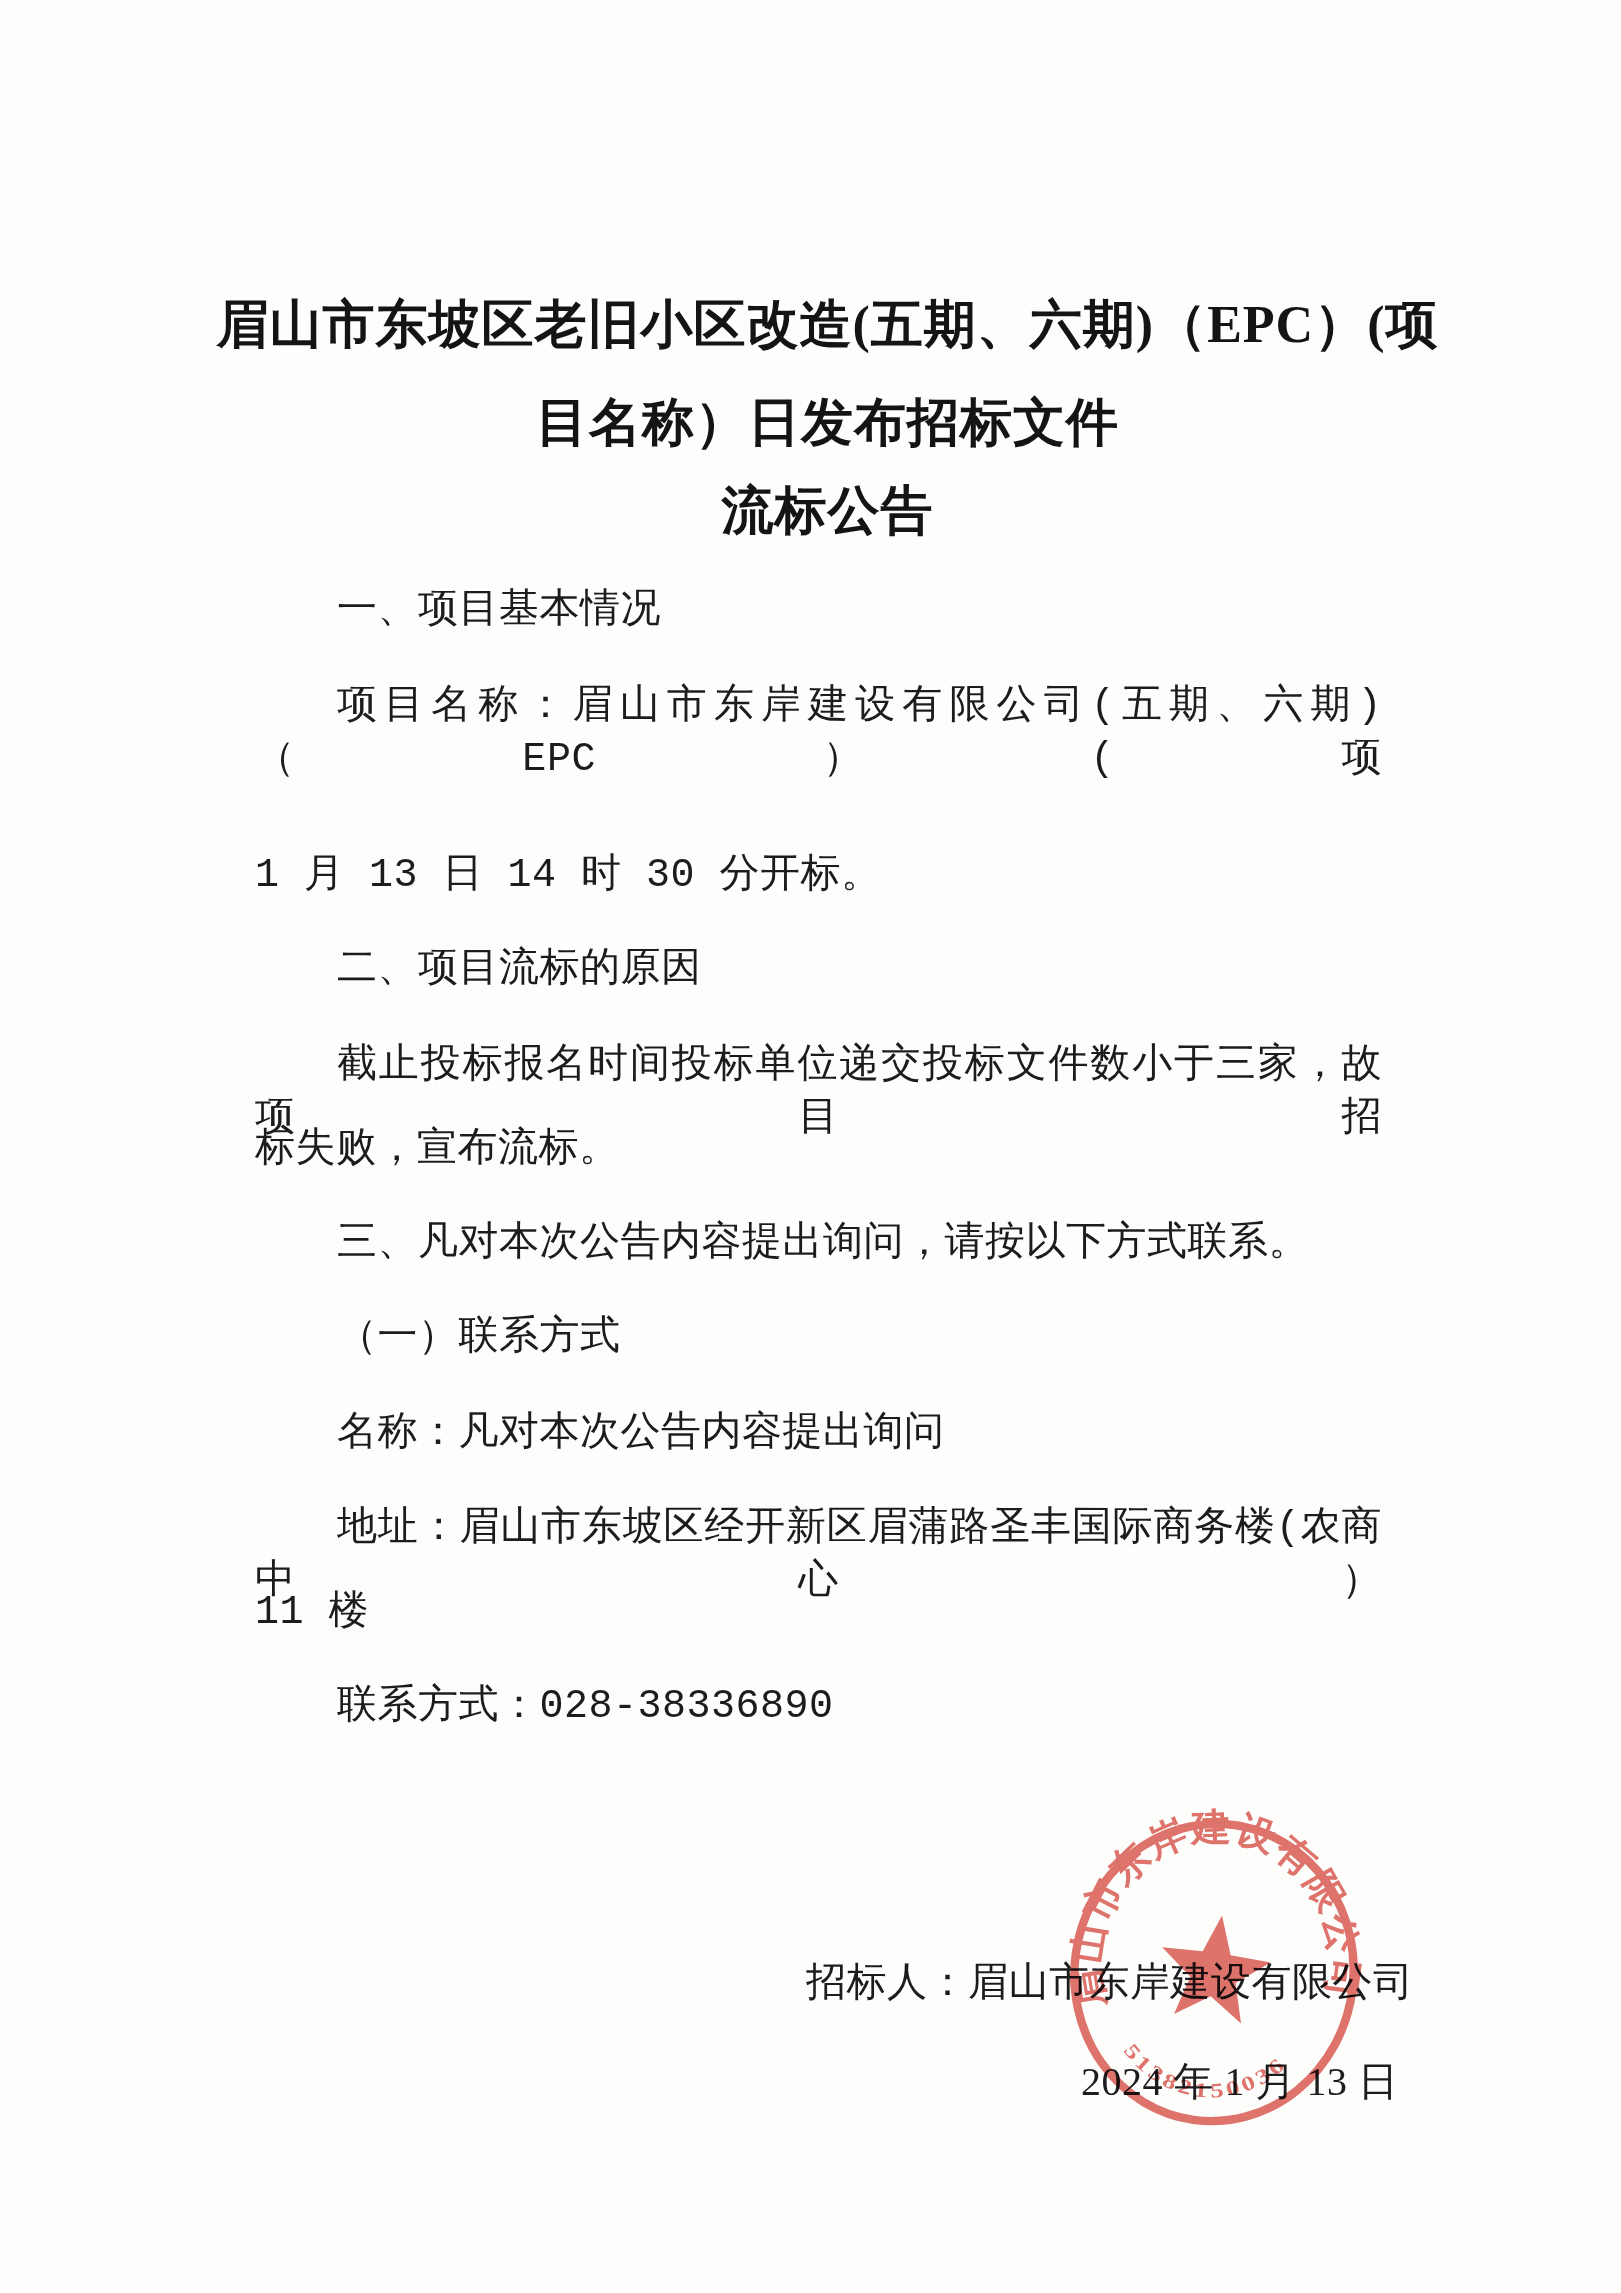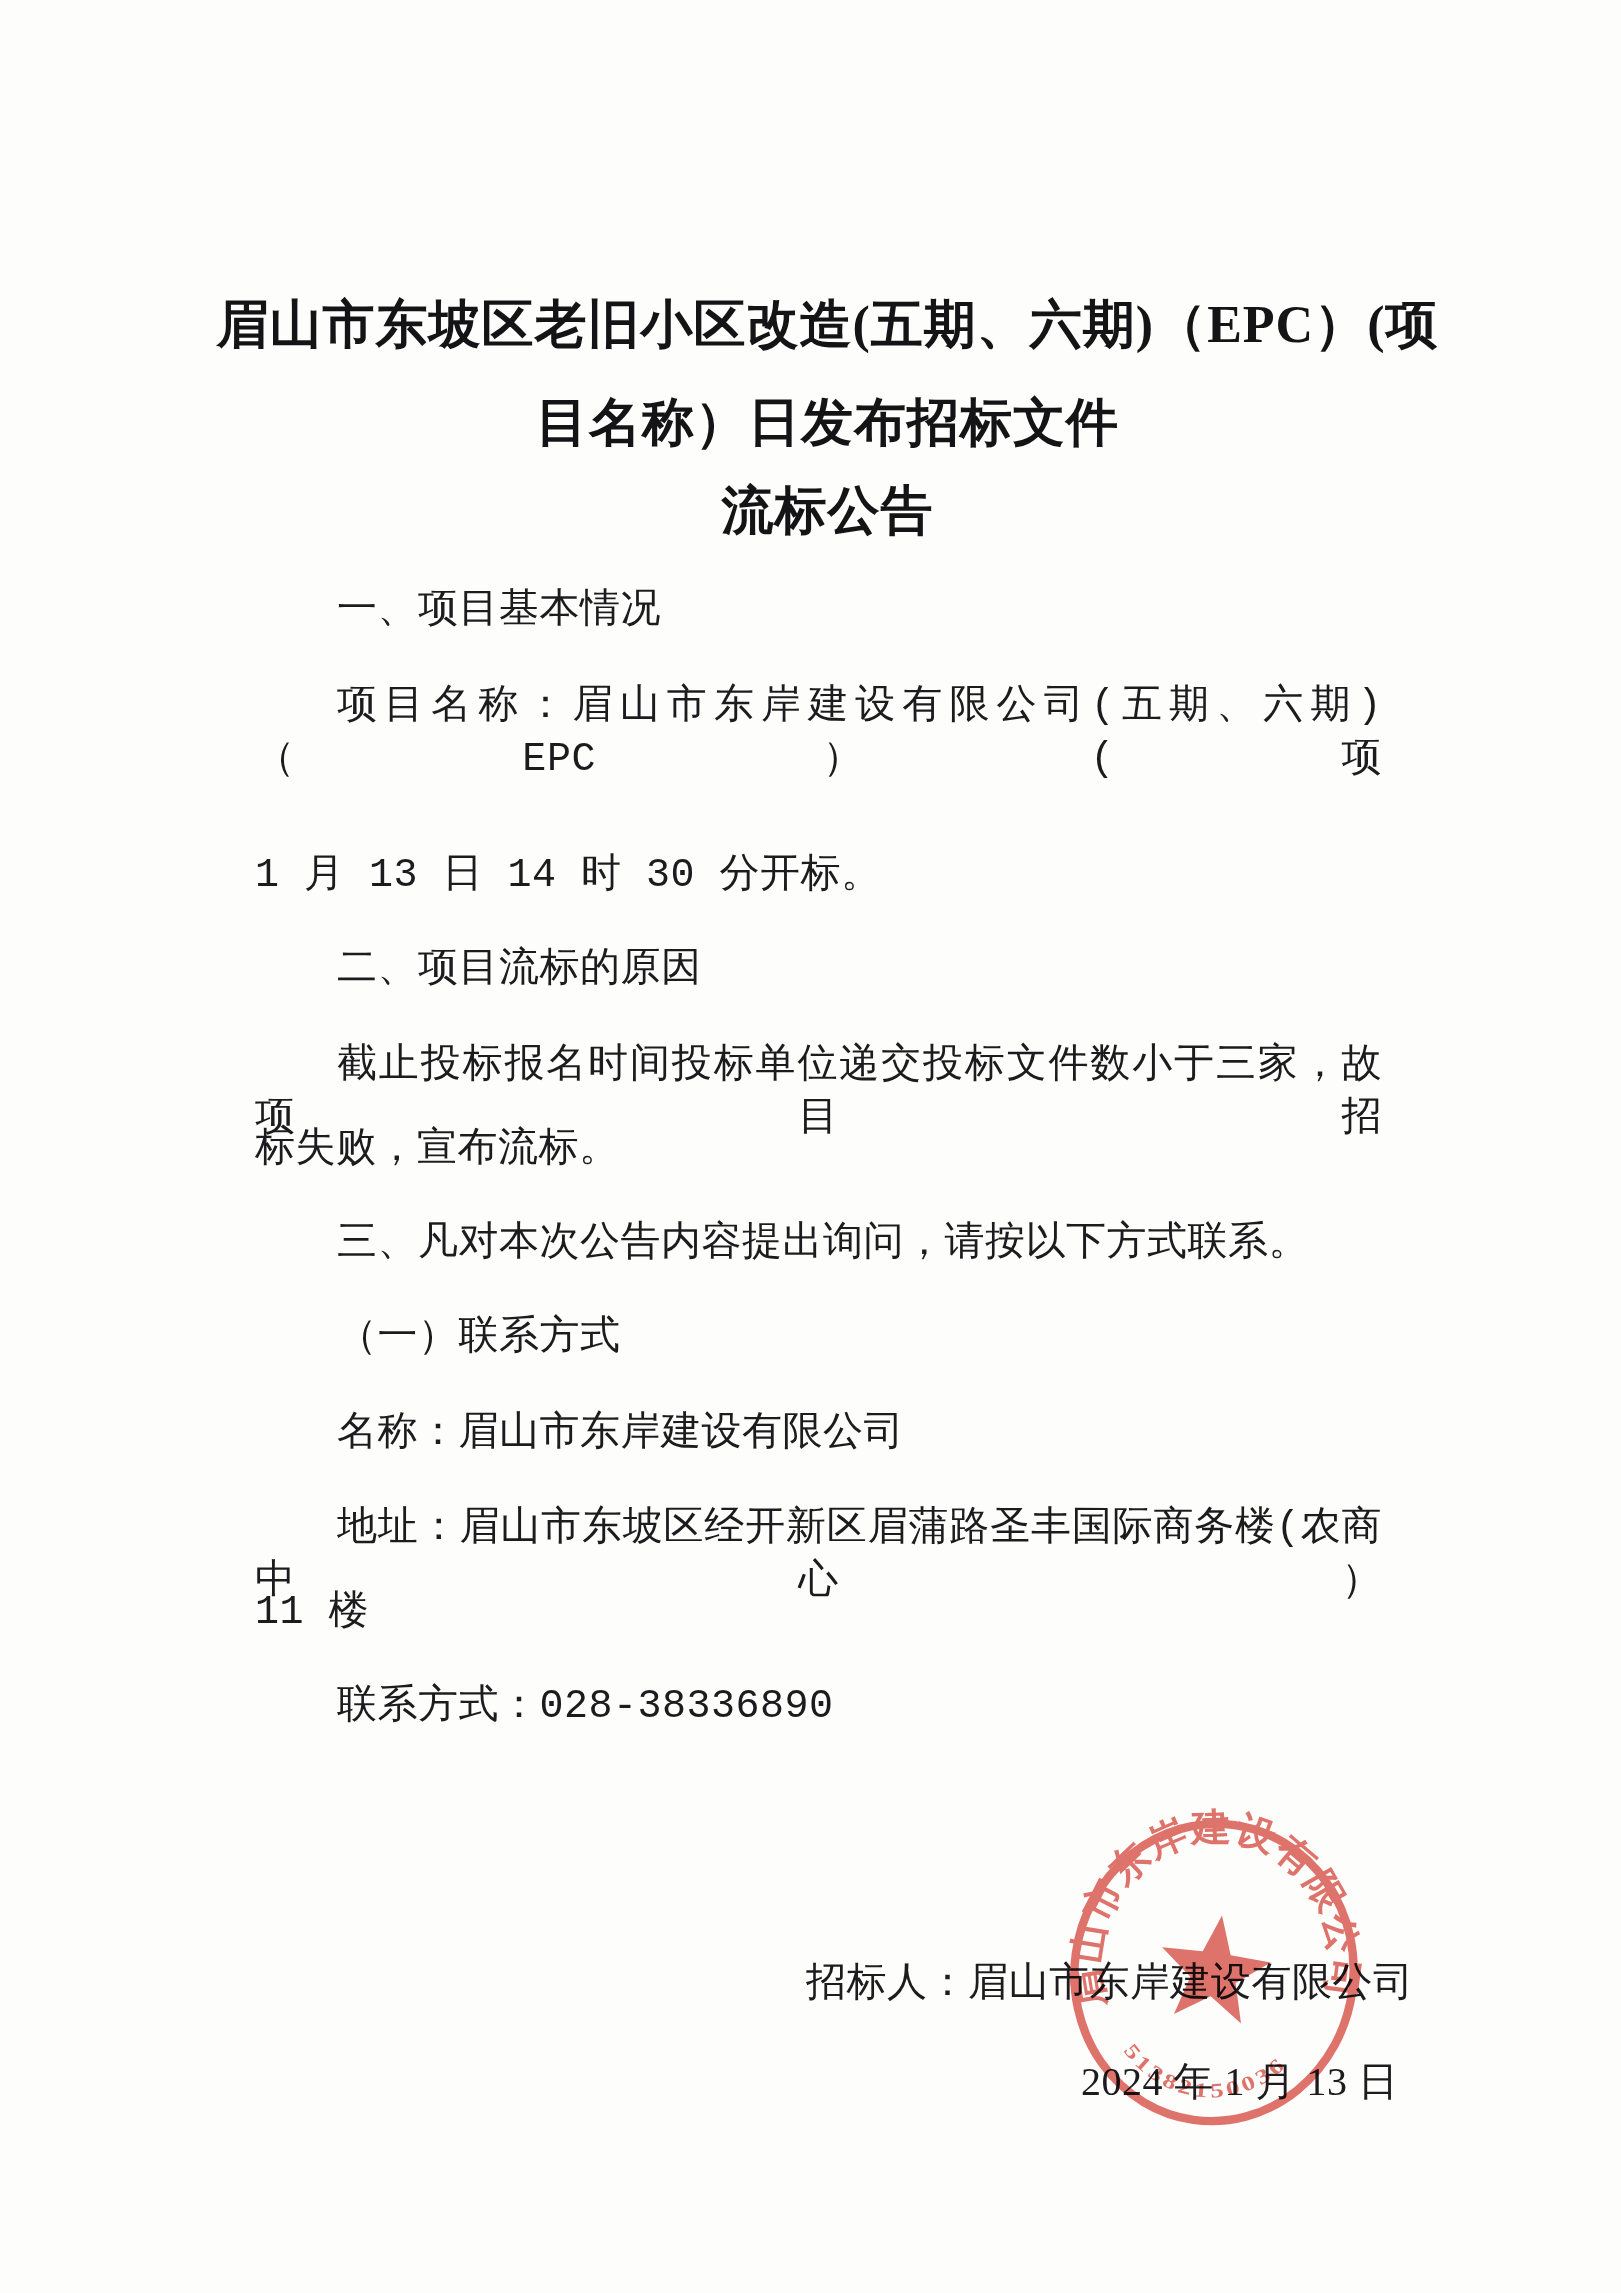--- a/index.html
+++ b/index.html
@@ -43,21 +43,21 @@
   <div class="title-line" style="top:476px">流标公告</div>
 
   <div class="bline indent" style="top:584px">一、项目基本情况</div>
   <div class="bline indent just" style="top:680px">项目名称：眉山市东岸建设有限公司(五期、六期)（EPC）(项</div>
   <div class="bline" style="top:849px">1 月 13 日 14 时 30 分开标。</div>
   <div class="bline indent" style="top:943px">二、项目流标的原因</div>
   <div class="bline indent just" style="top:1039px">截止投标报名时间投标单位递交投标文件数小于三家，故项目招</div>
   <div class="bline" style="top:1123px">标失败，宣布流标。</div>
   <div class="bline indent" style="top:1217px">三、凡对本次公告内容提出询问，请按以下方式联系。</div>
   <div class="bline indent" style="top:1311px">（一）联系方式</div>
-  <div class="bline indent" style="top:1407px">名称：眉山市东岸建设有限公司</div>
+  <div class="bline indent" style="top:1407px">名称：凡对本次公告内容提出询问</div>
   <div class="bline indent just" style="top:1502px">地址：眉山市东坡区经开新区眉蒲路圣丰国际商务楼(农商中心）</div>
   <div class="bline" style="top:1586px">11 楼</div>
   <div class="bline indent" style="top:1680px">联系方式：028-38336890</div>
 
   <div class="sign-line" style="left:806px;top:1954px">招标人：眉山市东岸建设有限公司</div>
   <div class="sign-line" style="left:1081px;top:2054px">2024 年 1 月 13 日</div>
 
   <svg class="stamp" viewBox="-170 -178 340 356">
     <ellipse cx="0" cy="0" rx="150" ry="160" fill="none" stroke="#dc6159" stroke-width="9"></ellipse>
     <defs>

